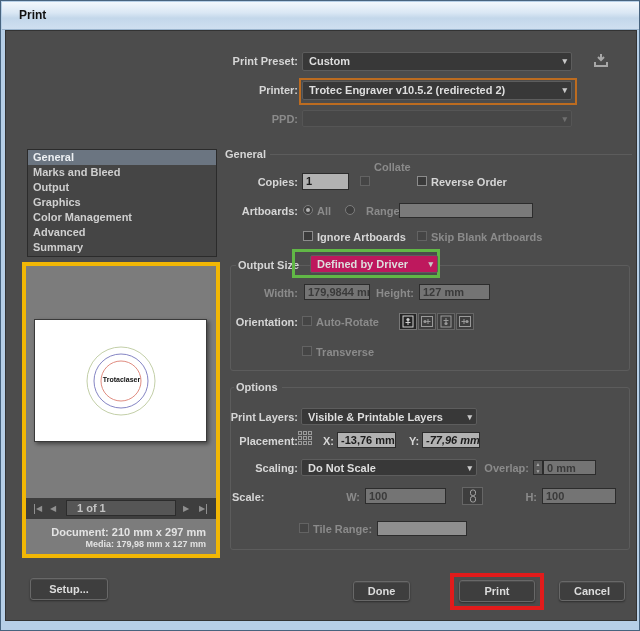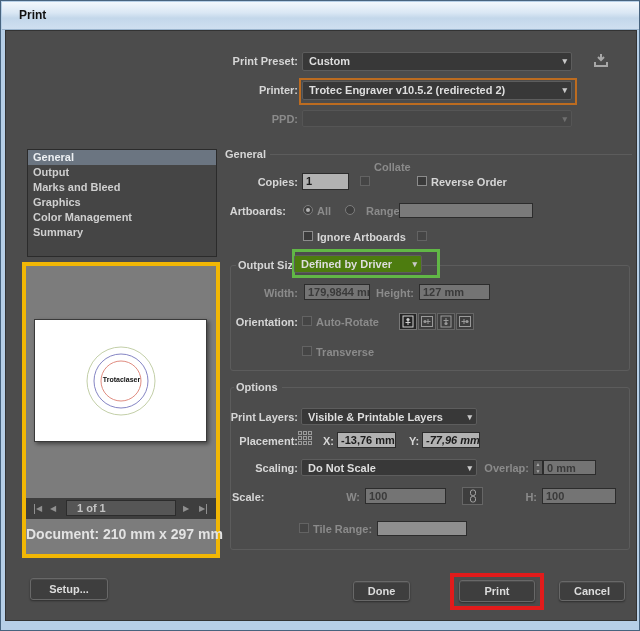--- a/index.html
+++ b/index.html
@@ -70,53 +70,55 @@
       <span class="ar">▾</span>
     </div>
 
     <div class="lbl dim" style="left:160px;top:80px;width:132px;">PPD:</div>
     <div class="dd disabled" style="left:296px;top:79px;width:270px;height:17px;">
       <span class="ar">▾</span>
     </div>
 
     <div class="side">
       <div class="it sel">General</div>
+      <div class="it">Marks and Bleed</div>
       <div class="it">Output</div>
-      <div class="it">Marks and Bleed</div>
       <div class="it">Graphics</div>
       <div class="it">Color Management</div>
+      <div class="it">Advanced</div>
       <div class="it">Summary</div>
     </div>
 
     <div class="lbl left" style="left:219px;top:115px;">General</div>
     <div class="hline" style="left:264px;top:123px;width:362px;"></div>
 
     <div class="lbl" style="left:219px;top:143px;width:73px;">Copies:</div>
     <div class="tb lit" style="left:296px;top:142px;width:47px;height:17px;">1</div>
     <div class="chk dim" style="left:354px;top:145px;"></div>
     <div class="lbl dim left" style="left:368px;top:128px;">Collate</div>
     <div class="chk" style="left:411px;top:145px;"></div>
     <div class="lbl left" style="left:425px;top:143px;">Reverse Order</div>
 
-    <div class="lbl" style="left:207px;top:172px;width:73px;">Artboards:</div>
+    <div class="lbl" style="left:219px;top:172px;width:73px;">Artboards:</div>
     <div class="radio sel" style="left:297px;top:174px;"></div>
     <div class="lbl dim left" style="left:311px;top:172px;">All</div>
     <div class="radio" style="left:339px;top:174px;"></div>
     <div class="lbl dim left" style="left:360px;top:172px;">Range:</div>
     <div class="tb blank" style="left:393px;top:172px;width:134px;height:15px;"></div>
 
     <div class="chk" style="left:297px;top:200px;"></div>
     <div class="lbl left" style="left:311px;top:198px;">Ignore Artboards</div>
     <div class="chk dim" style="left:411px;top:200px;"></div>
+    <div class="lbl dim left" style="left:425px;top:198px;">Skip Blank Artboards</div>
 
     <div class="gbox" style="left:224px;top:234px;width:400px;height:106px;"></div>
     <div class="mask" style="left:230px;top:228px;width:62px;height:14px;"></div>
     <div class="lbl left" style="left:232px;top:226px;">Output Size</div>
     <div class="annot" style="left:286px;top:218px;width:148px;height:29px;border:3px solid #61b746;"></div>
-    <div class="dd" style="left:288px;top:224px;width:128px;height:18px;background:#4d7c0f;">
+    <div class="dd" style="left:304px;top:224px;width:128px;height:18px;background:#be185d;">
       <span>Defined by Driver</span>
       <span class="ar">▾</span>
     </div>
 
     <div class="lbl dim" style="left:219px;top:254px;width:73px;">Width:</div>
     <div class="tb gray" style="left:298px;top:253px;width:66px;height:16px;">179,9844 mm</div>
     <div class="lbl dim" style="left:340px;top:254px;width:68px;">Height:</div>
     <div class="tb gray" style="left:413px;top:253px;width:71px;height:16px;">127 mm</div>
 
     <div class="lbl" style="left:219px;top:283px;width:73px;">Orientation:</div>
@@ -219,21 +221,22 @@
         </svg>
         <div style="position:absolute;left:0;top:56px;width:173px;text-align:center;font-size:7px;font-weight:bold;color:#111;">Trotaclaser</div>
       </div>
       <div style="position:absolute;left:0px;top:232px;width:190px;height:21px;background:#3e3e3e;">
         <span class="navglyph" style="left:8px;top:6px;border-left:1px solid #909090;padding-left:1px;">◀</span>
         <span class="navglyph" style="left:24px;top:6px;">◀</span>
         <div class="tb" style="left:40px;top:2px;width:110px;height:16px;background:#565656;color:#c4c4c4;padding-left:10px;">1 of 1</div>
         <span class="navglyph" style="left:157px;top:6px;">▶</span>
         <span class="navglyph" style="left:173px;top:6px;border-right:1px solid #909090;padding-right:1px;">▶</span>
       </div>
-      <div style="position:absolute;left:0;top:260px;width:180px;text-align:right;font-size:14px;font-weight:bold;color:#e3e3e3;white-space:nowrap;">Document: 210 mm x 297 mm</div>
+      <div style="position:absolute;left:0;top:260px;width:180px;text-align:right;font-size:11px;font-weight:bold;color:#e3e3e3;white-space:nowrap;">Document: 210 mm x 297 mm</div>
+      <div style="position:absolute;left:0;top:273px;width:180px;text-align:right;font-size:9px;font-weight:bold;color:#e3e3e3;white-space:nowrap;">Media: 179,98 mm x 127 mm</div>
     </div>
 
     <div class="btn" style="left:24px;top:547px;width:78px;height:22px;line-height:21px;">Setup...</div>
     <div class="btn" style="left:347px;top:550px;width:57px;height:20px;line-height:19px;">Done</div>
     <div class="annot" style="left:444px;top:542px;width:94px;height:37px;border:4px solid #e21b1b;"></div>
     <div class="btn" style="left:453px;top:549px;width:76px;height:22px;line-height:21px;">Print</div>
     <div class="btn" style="left:553px;top:550px;width:66px;height:20px;line-height:19px;">Cancel</div>
 
   </div>
 </div>

